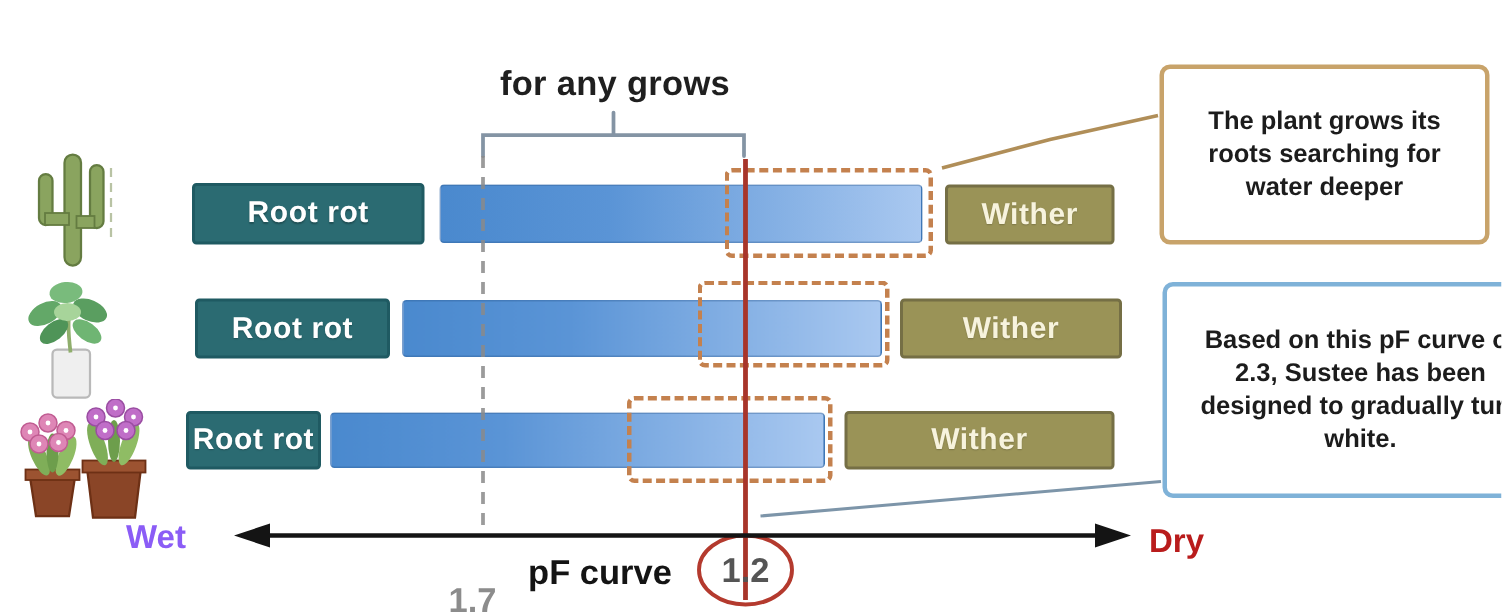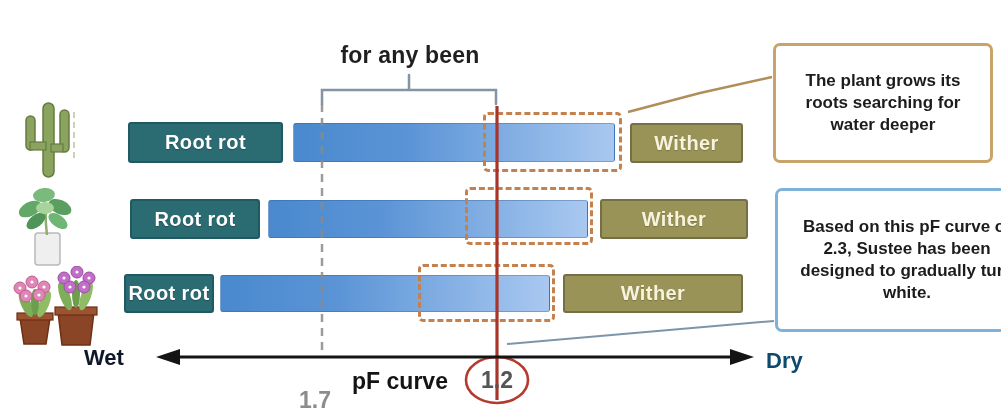--- a/index.html
+++ b/index.html
@@ -26,31 +26,31 @@
   .dashed-rect{
     position:absolute;box-sizing:border-box;z-index:2;
     border:3px dashed #c4814e;border-radius:5px;background:transparent;
   }
   .callout{
     position:absolute;box-sizing:border-box;z-index:4;background:#fff;
     display:flex;align-items:center;justify-content:center;text-align:center;
     font-size:17px;font-weight:600;color:#1c1c1c;line-height:1.3;
     border-radius:7px;padding:6px 10px;
   }
-  .axis-label{position:absolute;z-index:4;font-size:22px;font-weight:600;color:#0f172a;}
+  .axis-label{position:absolute;z-index:4;font-size:22px;font-weight:600;color:#8b5cf6;}
   .tick{position:absolute;z-index:4;font-size:23px;font-weight:600;text-align:center;}
   #overlay{position:absolute;left:0;top:0;z-index:3;pointer-events:none;}
   .plant{position:absolute;z-index:1;}
 </style>
 </head>
 <body>
 
 <div id="stage">
 
-  <div class="abs title-line" style="left:200px;top:42px;">for any been</div>
+  <div class="abs title-line" style="left:200px;top:42px;">for any grows</div>
 
   <svg class="plant" style="left:18px;top:98px;" width="60" height="88" viewBox="0 0 60 88">
     <rect x="25" y="5" width="11" height="74" rx="5.5" fill="#8aa45f" stroke="#647c41" stroke-width="1.5"></rect>
     <rect x="8" y="18" width="9" height="34" rx="4.5" fill="#8aa45f" stroke="#647c41" stroke-width="1.5"></rect>
     <rect x="12" y="44" width="16" height="8" fill="#8aa45f" stroke="#647c41" stroke-width="1.2"></rect>
     <rect x="42" y="12" width="9" height="42" rx="4.5" fill="#8aa45f" stroke="#647c41" stroke-width="1.5"></rect>
     <rect x="33" y="46" width="12" height="8" fill="#8aa45f" stroke="#647c41" stroke-width="1.2"></rect>
     <line x1="56" y1="14" x2="56" y2="64" stroke="#b9c3a4" stroke-width="1.5" stroke-dasharray="6 4"></line>
   </svg>
 
@@ -139,21 +139,21 @@
     <path d="M628,112 L700,93 L772,77" fill="none" stroke="#b08e58" stroke-width="2.4"></path>
     <path d="M507,344 L774,321" fill="none" stroke="#7d95a9" stroke-width="2"></path>
     <g>
       <line x1="168" y1="357" x2="742" y2="357" stroke="#141414" stroke-width="3"></line>
       <polygon points="156,357 180,349 180,365" fill="#141414"></polygon>
       <polygon points="754,357 730,349 730,365" fill="#141414"></polygon>
     </g>
   </svg>
 
   <div class="axis-label" style="left:84px;top:345px;">Wet</div>
-  <div class="axis-label" style="left:766px;top:348px;color:#0c4a6e;">Dry</div>
+  <div class="axis-label" style="left:766px;top:348px;color:#b91c1c;">Dry</div>
   <div class="tick" style="left:292px;top:387px;width:46px;color:#8c8c8c;">1.7</div>
   <div class="tick" style="left:352px;top:368px;width:96px;color:#141414;">pF curve</div>
   <div class="tick" style="left:476px;top:367px;width:42px;color:#555;">1.2</div>
 
   <div class="callout" style="left:773px;top:43px;width:220px;height:120px;border:3px solid #c8a36a;">
     <span>The plant grows its roots searching for water deeper</span>
   </div>
   <div class="callout" style="left:775px;top:188px;width:264px;height:144px;border:3px solid #7fb2d8;">
     <span>Based on this pF curve of 2.3, Sustee has been designed to gradually turn white.</span>
   </div>

